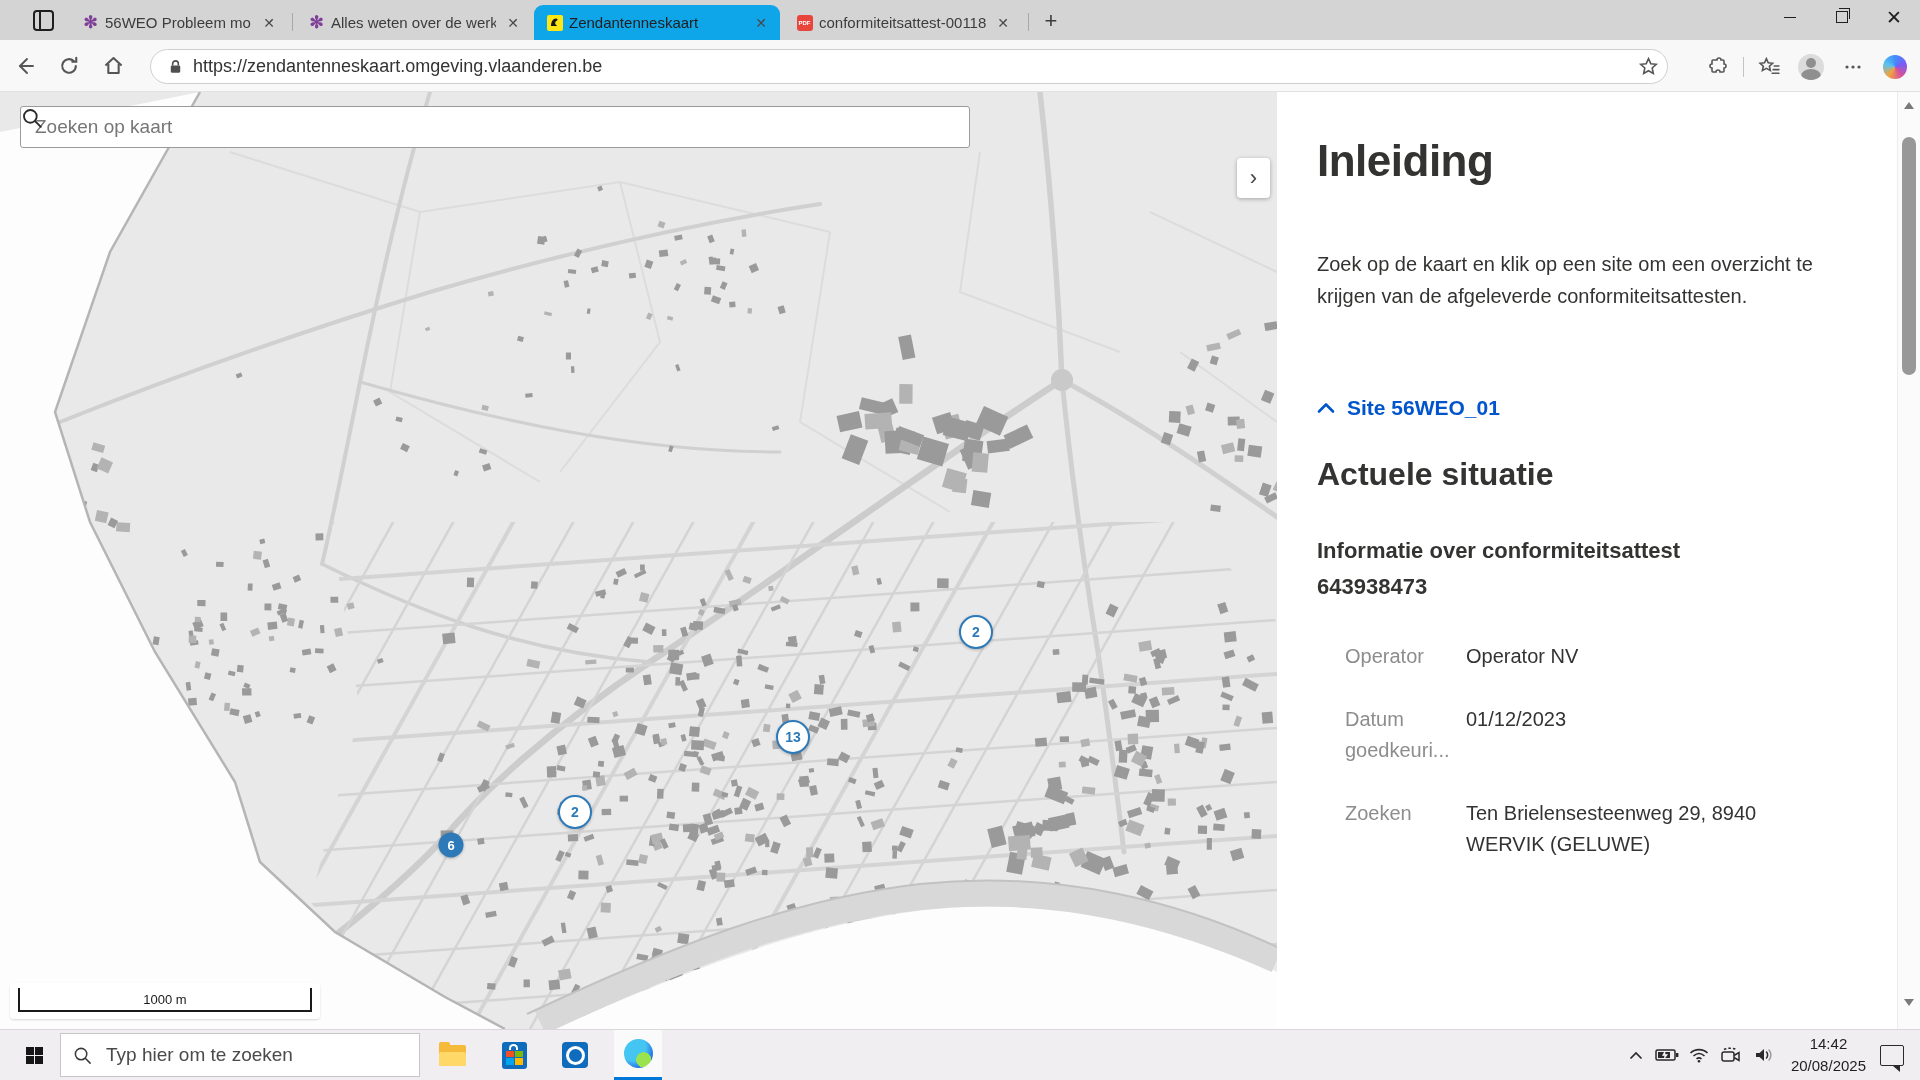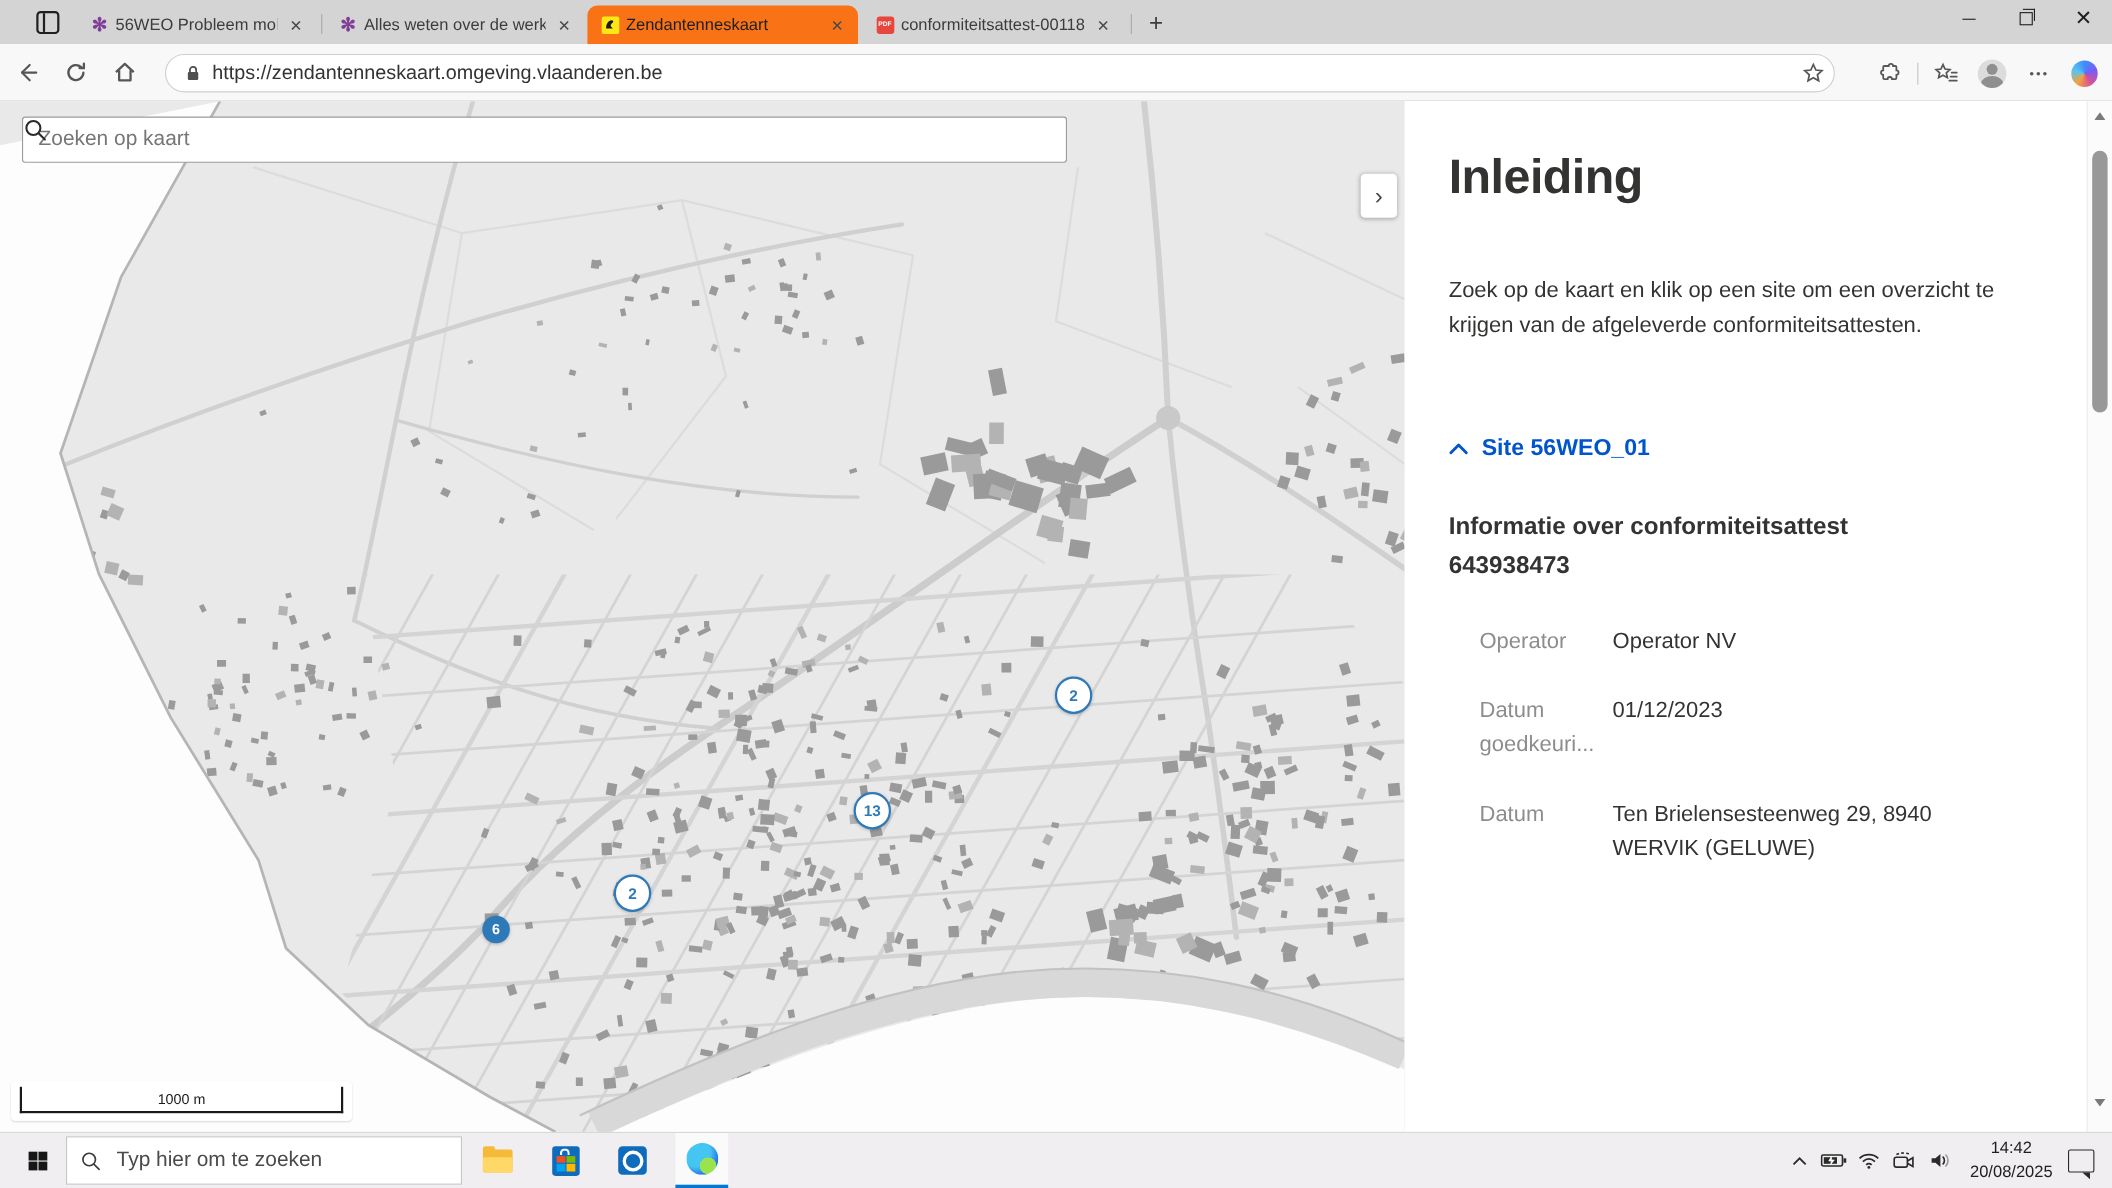--- a/index.html
+++ b/index.html
@@ -5,21 +5,21 @@
   html,body{margin:0;padding:0;background:#888;}
   #screen{position:relative;width:1920px;height:1080px;overflow:hidden;
     font-family:"Liberation Sans",sans-serif;background:#fff;}
   
   .tabbar{position:absolute;left:0;top:0;width:1920px;height:40px;background:#d4d4d4;}
   .ws-btn{position:absolute;left:30px;top:8px;width:26px;height:24px;display:flex;align-items:center;justify-content:center;}
   .ws-glyph{width:17px;height:17px;border:2px solid #1f1f1f;border-radius:4px;position:relative;}
   .ws-glyph::after{content:"";position:absolute;left:4px;top:0;width:2px;height:100%;background:#1f1f1f;}
   .tab{position:absolute;top:5px;height:35px;display:flex;align-items:center;padding:0 8px 0 12px;box-sizing:border-box;}
   .tab .title{font-size:15px;color:#3c3c3c;white-space:nowrap;overflow:hidden;flex:1;margin:0 6px;}
-  .tab.active{background:#f97316;border-radius:9px 9px 0 0;}
+  .tab.active{background:#0ea5e9;border-radius:9px 9px 0 0;}
   .tab .close{width:22px;height:22px;border-radius:4px;display:flex;align-items:center;justify-content:center;
     font-size:14px;color:#4a4a4a;flex:0 0 auto;}
   .tab-sep{position:absolute;top:13px;width:1px;height:18px;background:#a8a8a8;}
   .favicon{width:17px;height:17px;flex:0 0 auto;display:flex;align-items:center;justify-content:center;}
   .fav-proximus{color:#7f3f98;font-size:17px;font-weight:bold;line-height:1;}
   .fav-vl{width:16px;height:16px;background:#ffe615;border-radius:2px;display:flex;align-items:center;justify-content:center;}
   .fav-pdf{width:16px;height:16px;background:#e8453c;border-radius:3px;color:#fff;font-size:6px;font-weight:bold;
     display:flex;align-items:center;justify-content:center;letter-spacing:0;}
   .newtab{position:absolute;top:7px;width:30px;height:28px;display:flex;align-items:center;justify-content:center;
     font-size:22px;color:#3c3c3c;font-weight:400;}
@@ -871,28 +871,29 @@
       <h1>Inleiding</h1>
       <div class="intro-text">Zoek op de kaart en klik op een site om een overzicht te krijgen van de afgeleverde conformiteitsattesten.</div>
 
       <div class="site-link">
         <svg width="18" height="12" viewBox="0 0 18 12" fill="none" stroke="#0055cc" stroke-width="2.6" stroke-linecap="round" stroke-linejoin="round">
             <path d="M2 9.5 L9 2.5 L16 9.5"></path>
           </svg>
         <span>Site 56WEO_01</span>
       </div>
 
+      <h2 class="sub">Actuele situatie</h2>
       <h3 class="sub">Informatie over conformiteitsattest 643938473</h3>
 
       <div class="fields sub">
         <div class="lbl">Operator</div>
         <div class="val">Operator NV</div>
         <div class="lbl">Datum goedkeuri...</div>
         <div class="val">01/12/2023</div>
-        <div class="lbl">Datum</div>
+        <div class="lbl">Zoeken</div>
         <div class="val">Ten Brielensesteenweg 29, 8940 WERVIK (GELUWE)</div>
       </div>
     </div>
 
     <div class="pscroll">
       <div class="arrow" style="top:4px;">
         <svg width="10" height="7" viewBox="0 0 10 7">
             <path d="M0 7 L5 0 L10 7 Z" fill="#7a7a7a"></path>
           </svg>
       </div>

